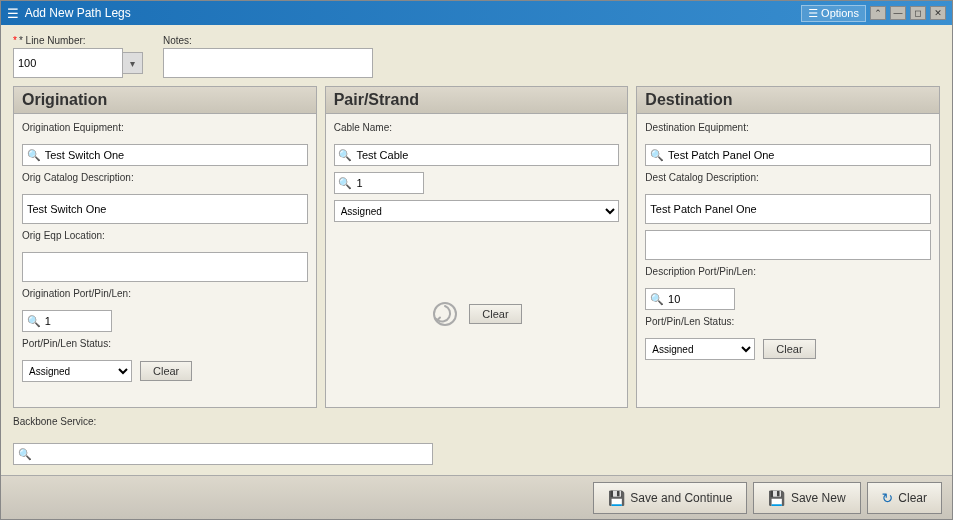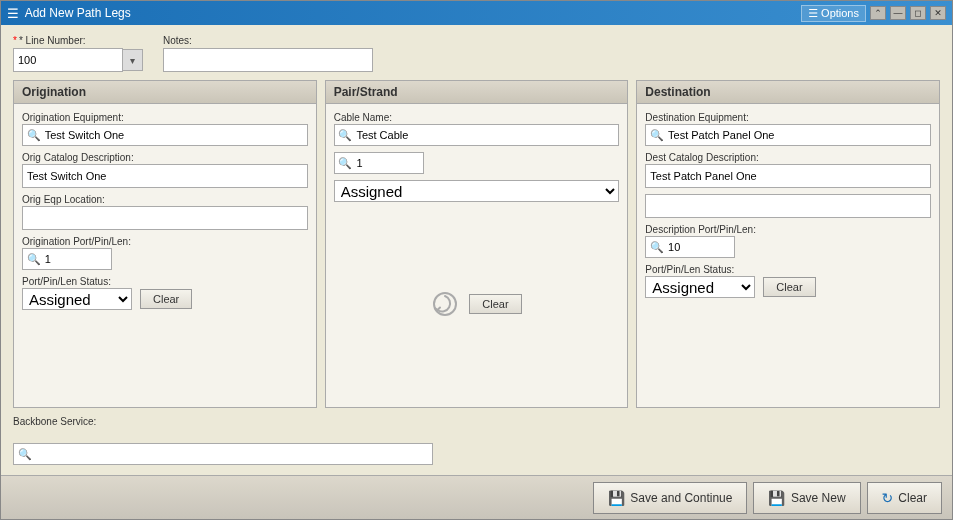--- a/index.html
+++ b/index.html
@@ -106,21 +106,21 @@
     }
 
     .required-star {
       color: red;
       margin-right: 2px;
     }
 
     .text-input {
       border: 1px solid #aaa;
       background: white;
-      height: 24px;
+      height: 30px;
       padding: 1px 4px;
       font-size: 11px;
       font-family: Arial, sans-serif;
     }
 
     .text-input-with-btn {
       display: flex;
       align-items: center;
     }
 
@@ -149,37 +149,37 @@
       border: 1px solid #aaa;
       background: #f5f3ec;
       display: flex;
       flex-direction: column;
     }
 
     .panel-header {
       background: linear-gradient(to bottom, #ddd8cc, #cac5b8);
       border-bottom: 1px solid #aaa;
       padding: 4px 8px;
-      font-size: 12px;
+      font-size: 16px;
       font-weight: bold;
       color: #333;
     }
 
     .panel-body {
       padding: 8px 8px 8px 8px;
       display: flex;
       flex-direction: column;
       gap: 6px;
       flex: 1;
     }
 
     .field-row {
       display: flex;
       flex-direction: column;
-      gap: 1px;
+      gap: 11px;
     }
 
     .search-input-wrap {
       display: flex;
       align-items: center;
       border: 1px solid #aaa;
       background: white;
       height: 22px;
       padding: 0 4px;
       gap: 4px;
@@ -197,21 +197,21 @@
       flex: 1;
       background: transparent;
       font-family: Arial, sans-serif;
     }
 
     .select-input {
       border: 1px solid #aaa;
       background: white;
       height: 22px;
       padding: 1px 2px;
-      font-size: 15px;
+      font-size: 10px;
       font-family: Arial, sans-serif;
       width: 100%;
     }
 
     .btn-clear {
       background: linear-gradient(to bottom, #f5f3ec, #e0ddd4);
       border: 1px solid #999;
       padding: 3px 12px;
       font-size: 11px;
       cursor: pointer;

